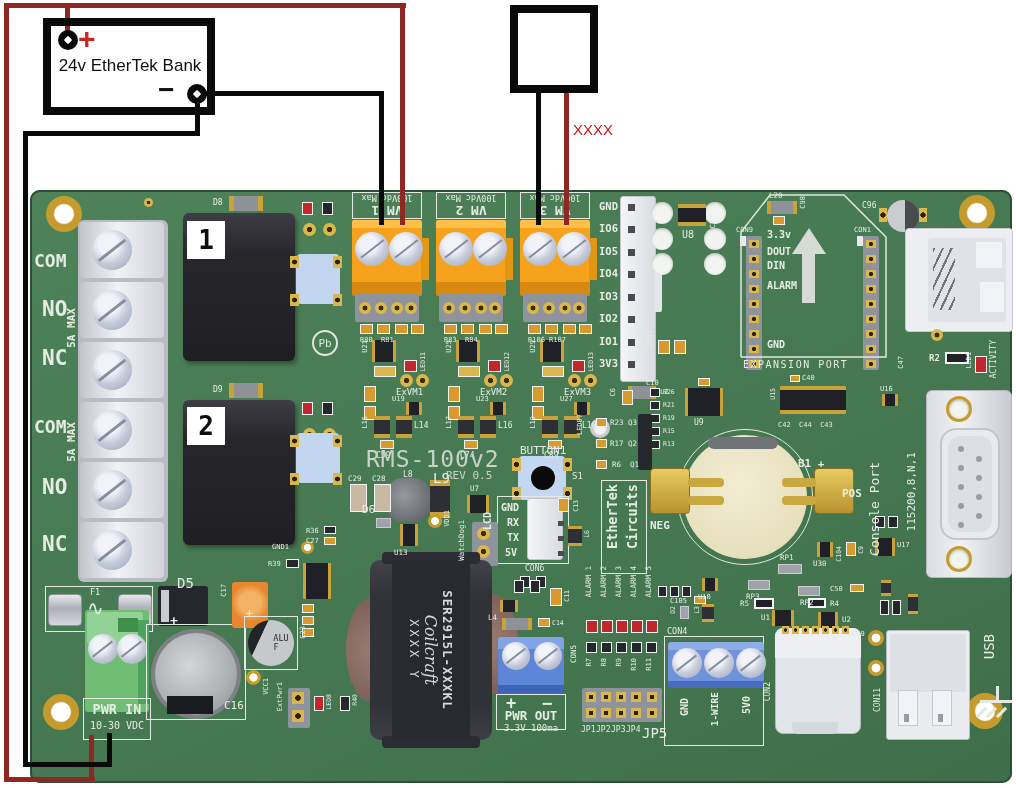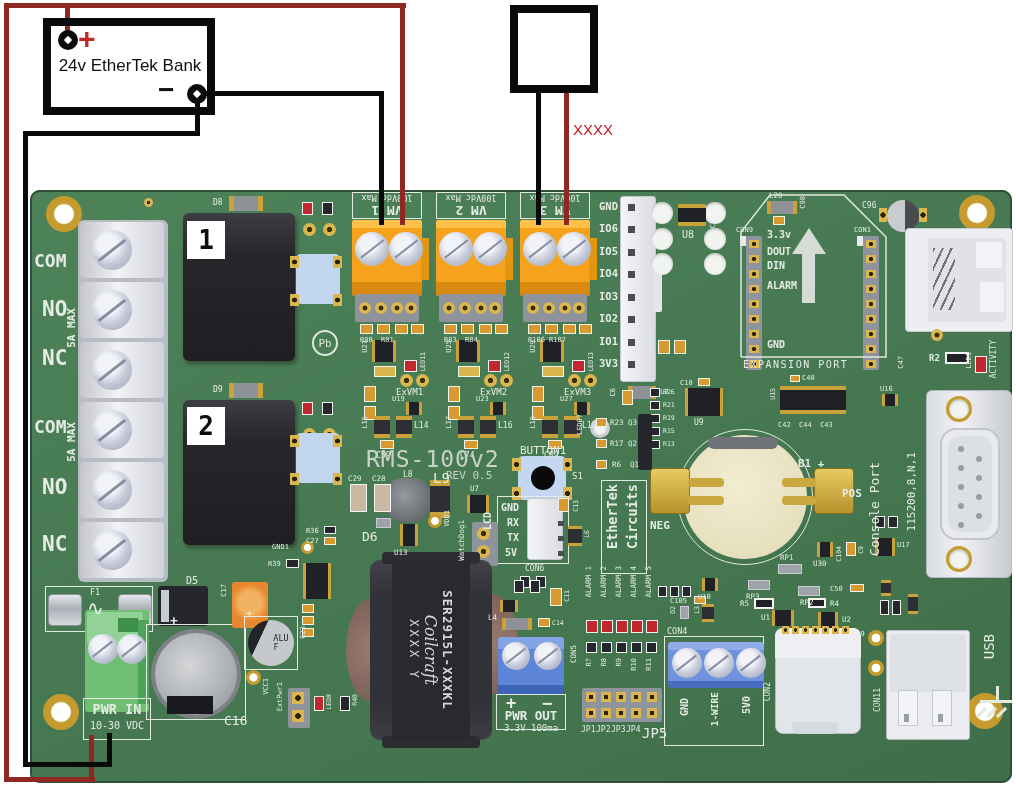--- a/index.html
+++ b/index.html
@@ -407,21 +407,21 @@
     <div class="gbar" style="left:658px;top:288px;width:36px;height:9px"></div>
     <div class="gbar" style="left:658px;top:306px;width:36px;height:9px"></div>
     <div class="gclip" style="left:784px;top:278px;width:40px;height:46px"></div>
     <div class="gbar" style="left:752px;top:288px;width:34px;height:9px"></div>
     <div class="gbar" style="left:752px;top:306px;width:34px;height:9px"></div>
     <div class="lbl" style="left:768px;top:268px;font-size:11px;font-weight:700">B1 +</div>
     <div class="lbl" style="left:812px;top:298px;font-size:11px;font-weight:700">POS</div>
     <div class="lbl" style="left:620px;top:330px;font-size:11px;font-weight:700">NEG</div>
     <div class="chip" style="left:655px;top:198px;width:38px;height:28px"></div>
     <div class="lbl" style="left:664px;top:229px;font-size:8px">U9</div>
-    <div class="lbl" style="left:650px;top:190px;font-size:7px">C10</div>
+    <div class="lbl" style="left:616px;top:190px;font-size:7px">C10</div>
     <div class="smd" style="left:668px;top:188px;width:12px;height:8px"></div>
     <div class="chip tb" style="left:750px;top:196px;width:66px;height:28px"></div>
     <div class="lbl v" style="left:740px;top:198px;font-size:6.5px">U15</div>
     <div class="lbl" style="left:772px;top:185px;font-size:7px">C40</div>
     <div class="smd" style="left:760px;top:185px;width:10px;height:7px"></div>
     <div class="lbl" style="left:748px;top:232px;font-size:7px">C42  C44  C43</div>
     <div class="smd dark" style="left:620px;top:198px;width:10px;height:9px"></div>
     <div class="smd dark" style="left:620px;top:211px;width:10px;height:9px"></div>
     <div class="smd dark" style="left:620px;top:224px;width:10px;height:9px"></div>
     <div class="smd dark" style="left:620px;top:237px;width:10px;height:9px"></div>
@@ -488,21 +488,21 @@
     <div class="lbl" style="left:440px;top:295px;font-size:7.5px">U7</div>
     <div class="chip" style="left:437px;top:305px;width:22px;height:18px"></div>
     <div class="lbl" style="left:373px;top:281px;font-size:8px">L8</div>
     <div class="p" style="left:356px;top:288px;width:44px;height:44px;border-radius:38%;background:radial-gradient(circle at 42% 40%,#96999D,#64676C 80%)"></div>
     <div class="lbl" style="left:403px;top:281px;font-size:14px">L9</div>
     <div class="ind" style="left:400px;top:290px;width:20px;height:38px"></div>
     <div class="lbl" style="left:318px;top:285px;font-size:7.5px">C29</div>
     <div class="smd tan" style="left:320px;top:294px;width:17px;height:28px"></div>
     <div class="lbl" style="left:342px;top:285px;font-size:7.5px">C28</div>
     <div class="smd tan" style="left:344px;top:294px;width:17px;height:28px"></div>
-    <div class="lbl" style="left:332px;top:340px;font-size:13px">D6</div>
+    <div class="lbl" style="left:332px;top:314px;font-size:11px">D6</div>
     <div class="smd gray" style="left:346px;top:328px;width:15px;height:10px"></div>
     <div class="chip" style="left:370px;top:334px;width:18px;height:22px"></div>
     <div class="lbl" style="left:364px;top:359px;font-size:7.5px">U13</div>
     <div class="hole" style="left:398px;top:324px;width:14px;height:14px"></div>
     <div class="lbl v" style="left:414px;top:320px;font-size:7px">VDD1</div>
     <div class="wcirc" style="left:560px;top:228px;width:20px;height:20px;border:3px solid #C9CCD2"></div>
     <div class="lbl v" style="left:547px;top:224px;font-size:7px">LED07</div>
     <div class="p" style="left:608px;top:224px;width:14px;height:56px;background:#26272C;border-radius:2px"></div>
     <div class="lbl" style="left:580px;top:229px;font-size:7.5px">R23 Q3</div>
     <div class="lbl" style="left:580px;top:250px;font-size:7.5px">R17 Q2</div>
@@ -675,26 +675,26 @@
         <i></i>
       </div>
     <div class="screw" style="left:87px;top:444px;width:30px;height:30px">
         <i></i>
       </div>
     <div class="silk" style="left:53px;top:508px;width:68px;height:42px"></div>
     <div class="lbl ctr" style="left:53px;top:513px;width:68px;font-size:13.5px;font-weight:700">PWR IN</div>
     <div class="lbl ctr" style="left:50px;top:531px;width:74px;font-size:10px">10-30 VDC</div>
     <div class="p" style="left:128px;top:396px;width:50px;height:40px;background:#26272C;border-radius:3px"></div>
     <div class="p" style="left:131px;top:400px;width:8px;height:32px;background:#C9CCD1"></div>
-    <div class="lbl" style="left:156px;top:386px;font-size:10px">D5</div>
+    <div class="lbl" style="left:147px;top:386px;font-size:14px">D5</div>
     <div class="lbl" style="left:140px;top:424px;font-size:13px;font-weight:700">+</div>
     <div class="silk" style="left:116px;top:434px;width:100px;height:96px"></div>
     <div class="p" style="left:121px;top:439px;width:90px;height:90px;border-radius:50%;background:radial-gradient(circle at 42% 40%,#D4D6D8,#ADB0B3 60%,#898C90);border:4px solid #7E8184"></div>
     <div class="p" style="left:137px;top:506px;width:46px;height:18px;background:#1A1B1E"></div>
-    <div class="lbl" style="left:194px;top:524px;font-size:13px">C16</div>
+    <div class="lbl" style="left:194px;top:510px;font-size:11px">C16</div>
     <div class="p" style="left:202px;top:392px;width:36px;height:46px;background:radial-gradient(circle at 50% 45%,#F2B263 0 35%,#E8872D 60%);border-radius:3px"></div>
     <div class="lbl v" style="left:191px;top:394px;font-size:7px">C17</div>
     <div class="lbl" style="left:216px;top:418px;font-size:11px">+</div>
     <div class="silk" style="left:214px;top:426px;width:54px;height:54px"></div>
     <div class="p ctr" style="left:218px;top:430px;width:46px;height:46px;border-radius:50%;background:linear-gradient(115deg,#232428 0 30%,#C6C9CB 31%);color:#2A2B2F;flex-direction:column;font-size:8.5px;line-height:1.1">
       <span style="margin-left:20px">ALU</span>
       <span style="margin-left:10px">F</span>
     </div>
     <div class="lbl v" style="left:270px;top:436px;font-size:7px">C23</div>
     <div class="smd" style="left:272px;top:414px;width:12px;height:9px"></div>

